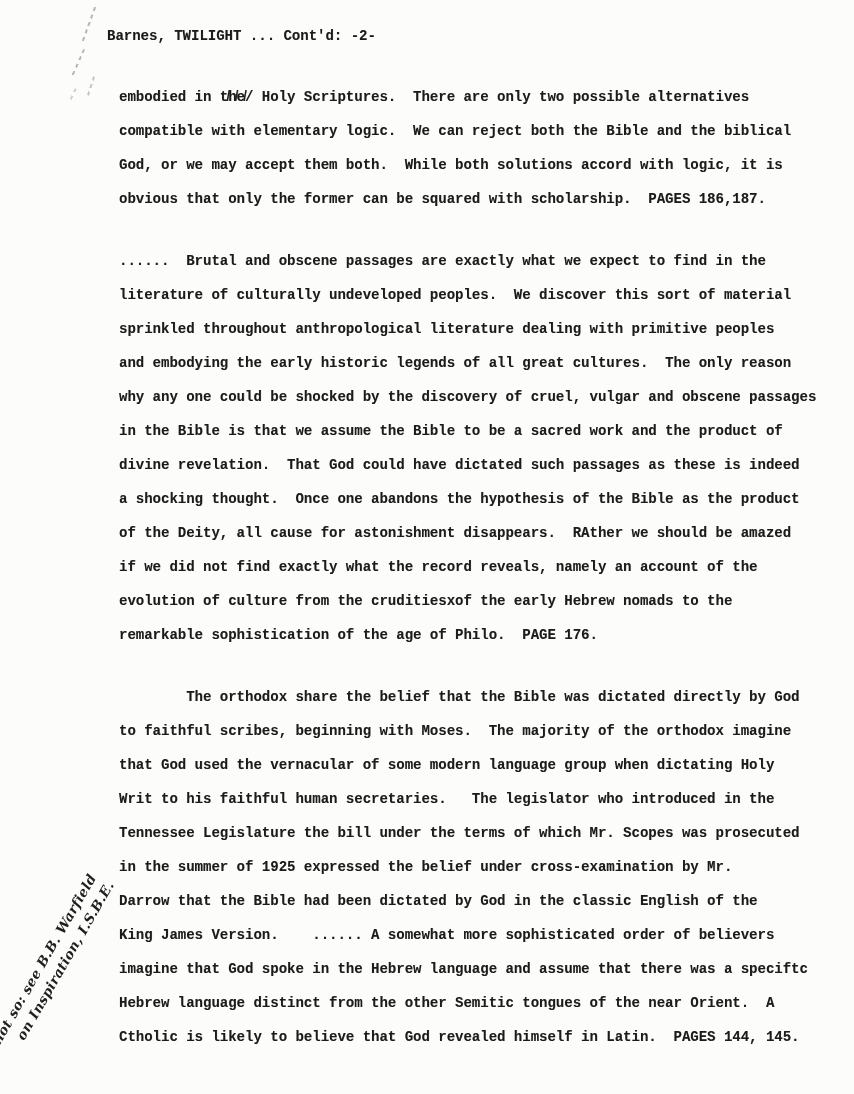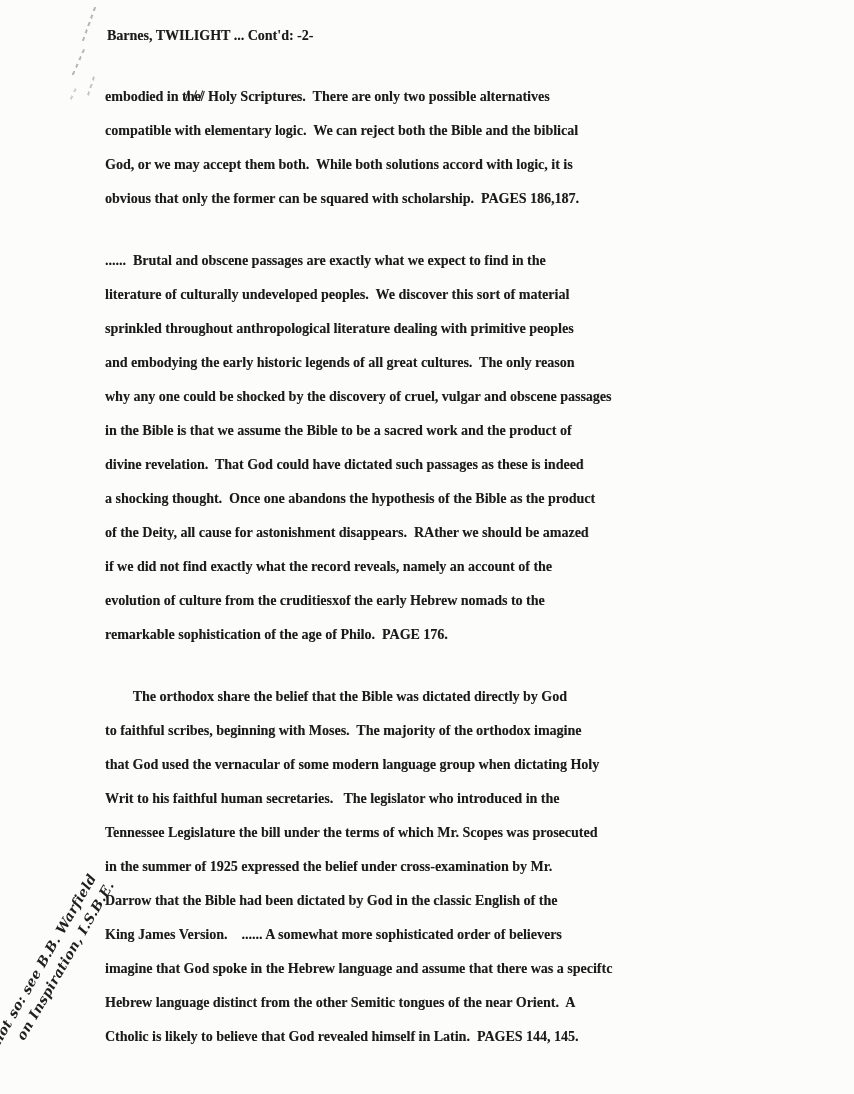--- a/index.html
+++ b/index.html
@@ -12,37 +12,37 @@
   }
   .scan {
     position: absolute;
     inset: 0;
     width: 854px;
     height: 1094px;
     background: #fcfcfa;
   }
   
   .tw {
-    font-family: Liberation Serif, serif;
+    font-family: Liberation Mono, monospace;
     font-weight: 700;
     font-size: 14px;
     color: #1b1b1b;
     white-space: pre;
     text-shadow: 0.3px 0.3px 0 rgba(25,25,25,0.35);
   }
   .header {
     position: absolute;
     top: 26px;
     left: 107px;
     line-height: 20px;
   }
   .content {
     position: absolute;
     top: 80px;
-    left: 105px;
+    left: 119px;
     width: 724px;
   }
   .para { margin: 0 0 28px 0; }
   .para:nth-child(3) { margin-bottom: 20px; }
   .para:last-child { margin-bottom: 0; }
   .tline { line-height: 34px; height: 34px; }
   
   .margin-note {
     position: absolute;
     left: -52px;

